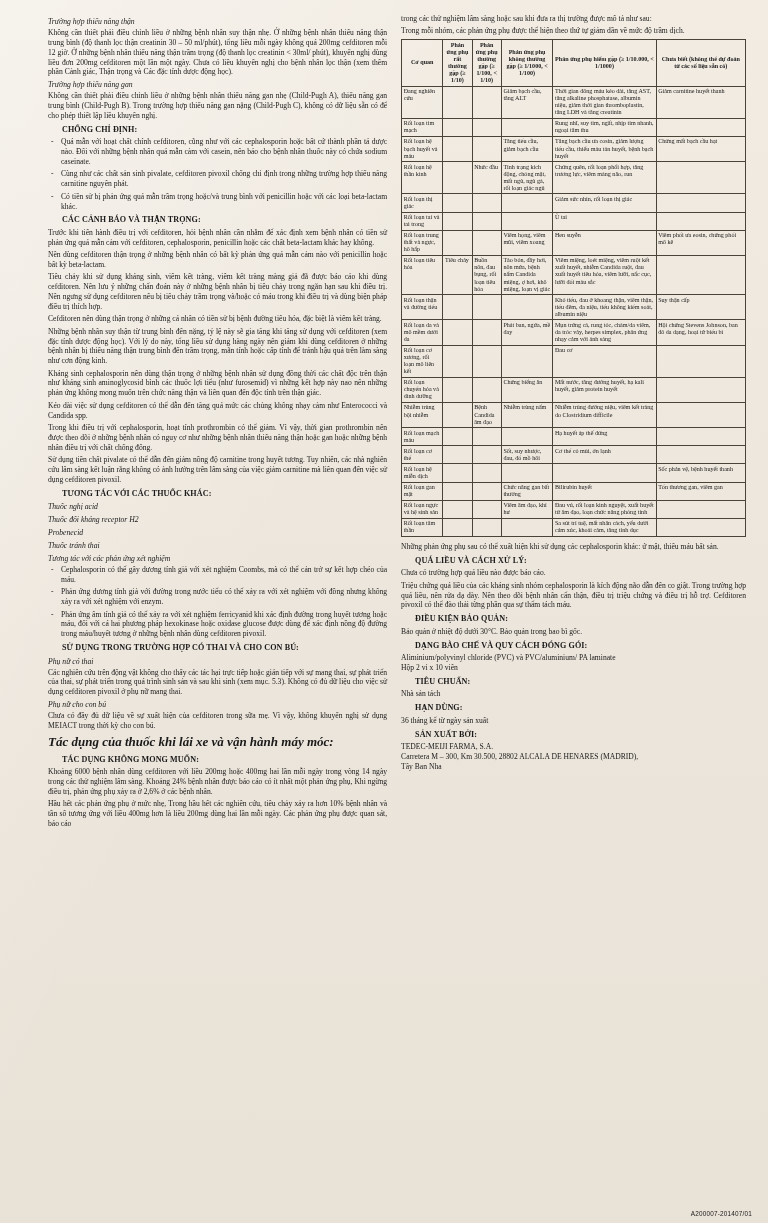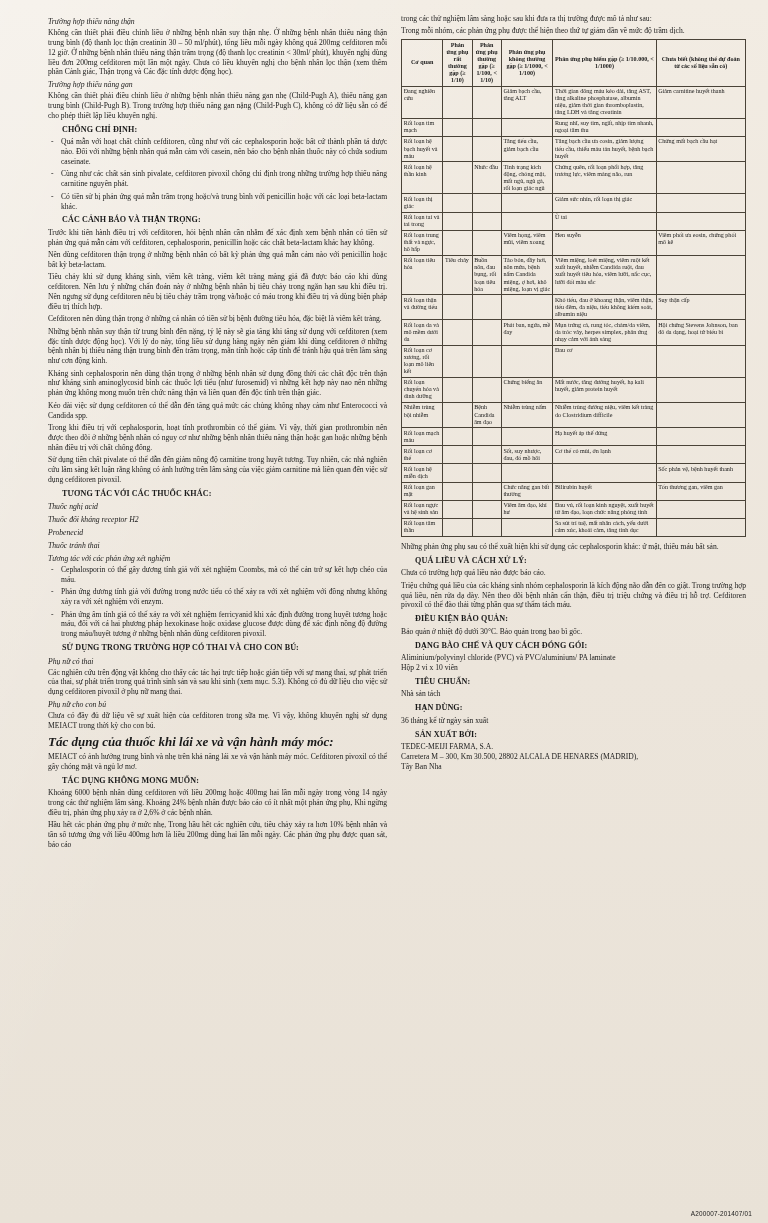--- a/index.html
+++ b/index.html
@@ -126,21 +126,20 @@
         <li>Phản ứng âm tính giả có thể xảy ra với xét nghiệm ferricyanid khi xác định đường trong huyết tương hoặc máu, đối với cá hai phương pháp hexokinase hoặc oxidase glucose được dùng để xác định nồng độ đường trong máu/huyết tương ở những bệnh nhân dùng cefditoren pivoxil.</li>
       </ul>
 
       <p class="h-sec">SỬ DỤNG TRONG TRƯỜNG HỢP CÓ THAI VÀ CHO CON BÚ:</p>
       <p class="h-ital">Phụ nữ có thai</p>
       <p>Các nghiên cứu trên động vật không cho thấy các tác hại trực tiếp hoặc gián tiếp với sự mang thai, sự phát triển của thai, sự phát triển trong quá trình sinh sản và sau khi sinh (xem mục. 5.3). Không có đủ dữ liệu cho việc sử dụng cefditoren pivoxil ở phụ nữ mang thai.</p>
       <p class="h-ital">Phụ nữ cho con bú</p>
       <p>Chưa có đầy đủ dữ liệu về sự xuất hiện của cefditoren trong sữa mẹ. Vì vậy, không khuyến nghị sử dụng MEIACT trong thời kỳ cho con bú.</p>
 
       <p class="h-sub">Tác dụng của thuốc khi lái xe và vận hành máy móc:</p>
-      <p>MEIACT có ảnh hưởng trung bình và nhẹ trên khả năng lái xe và vận hành máy móc. Cefditoren pivoxil có thể gây chóng mặt và ngủ lơ mơ.</p>
 
       <p class="h-sec">TÁC DỤNG KHÔNG MONG MUỐN:</p>
       <p>Khoảng 6000 bệnh nhân dùng cefditoren với liều 200mg hoặc 400mg hai lần mỗi ngày trong vòng 14 ngày trong các thử nghiệm lâm sàng. Khoảng 24% bệnh nhân được báo cáo có ít nhất một phản ứng phụ, Khi ngừng điều trị, phản ứng phụ xảy ra ở 2,6% ở các bệnh nhân.</p>
       <p>Hầu hết các phản ứng phụ ở mức nhẹ, Trong hầu hết các nghiên cứu, tiêu chảy xảy ra hơn 10% bệnh nhân và tần số tương ứng với liều 400mg hơn là liều 200mg dùng hai lần mỗi ngày. Các phản ứng phụ được quan sát, báo cáo</p>
     </div>
 
     <div class="col right">
       <p>trong các thử nghiệm lâm sàng hoặc sau khi đưa ra thị trường được mô tả như sau:</p>
       <p>Trong mỗi nhóm, các phản ứng phụ được thể hiện theo thứ tự giảm dần về mức độ trầm dịch.</p>
 

